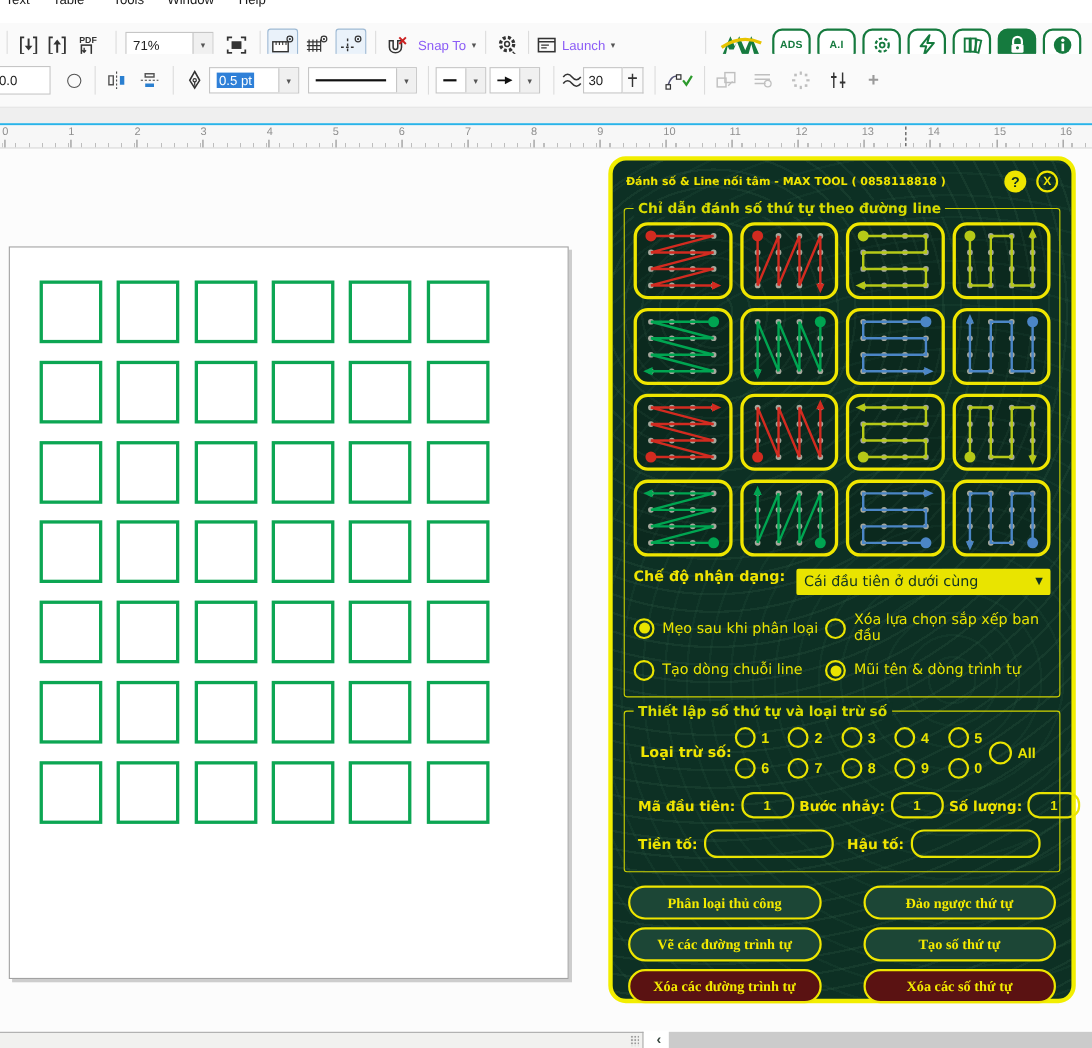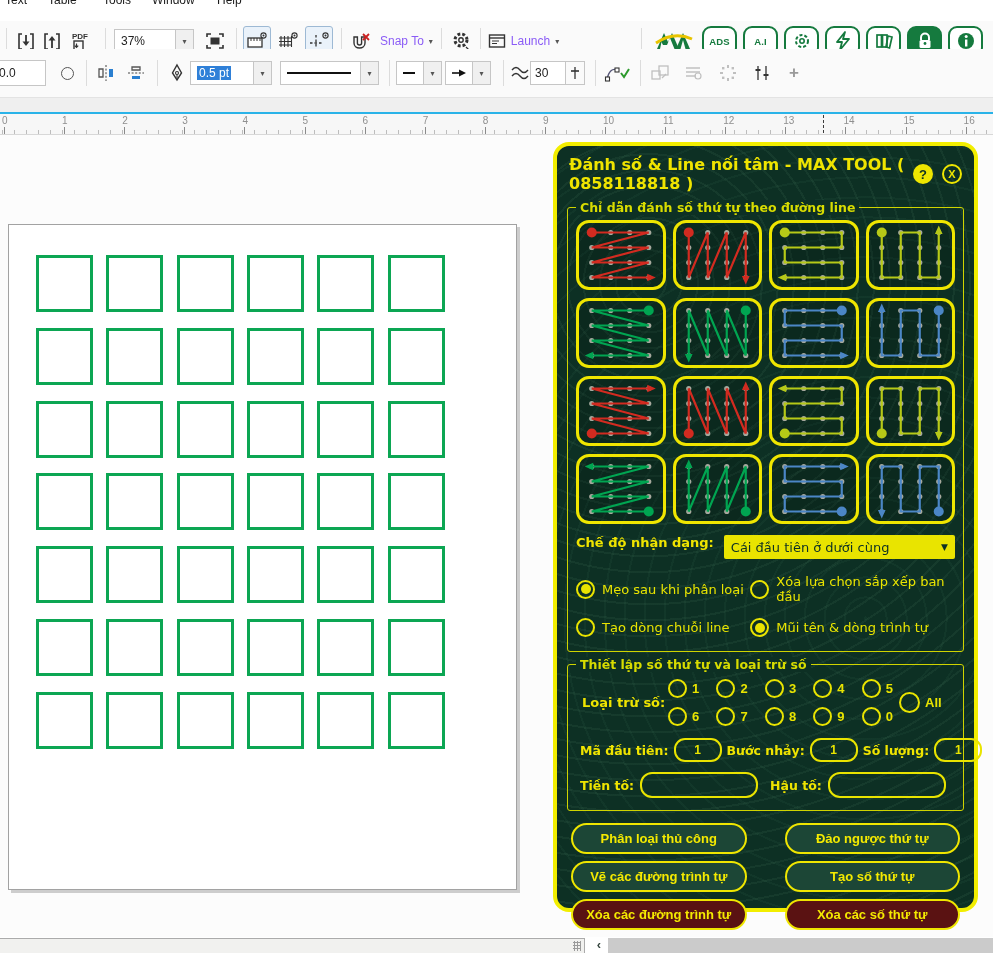--- a/index.html
+++ b/index.html
@@ -68,21 +68,21 @@
         text-align:center;font-size:13px;line-height:14px;background:#fff}
   .hscroll{position:absolute;left:608px;right:0;bottom:0;height:15px;background:#cbcbcb}
 
   
   .panel{position:absolute;left:553px;top:142px;width:417px;height:762px;z-index:40;
          background-color:#0d3024;border:4px solid #f2ee00;border-radius:16px;color:#e9e400;
          background-image:
            repeating-radial-gradient(circle at 22% 18%,rgba(80,130,100,.13) 0 2px,transparent 2px 16px),
            repeating-radial-gradient(circle at 74% 62%,rgba(60,115,88,.11) 0 2px,transparent 2px 20px)}
   .panel-header{display:flex;align-items:center;padding:9px 12px 2px}
-  .panel-title{flex:1;font-size:16px;font-weight:bold;color:#efe400;font-family:"DejaVu Sans","Liberation Sans",sans-serif}
+  .panel-title{flex:1;font-size:10px;font-weight:bold;color:#efe400;font-family:"DejaVu Sans","Liberation Sans",sans-serif}
   .help-btn{width:20px;height:20px;border-radius:50%;background:#efe600;color:#0d3024;font-weight:bold;
             font-size:13px;display:flex;align-items:center;justify-content:center;margin-right:9px;flex:none}
   .close-btn{width:20px;height:20px;border-radius:50%;border:2px solid #efe600;color:#efe600;font-weight:bold;
              font-size:11px;display:flex;align-items:center;justify-content:center;flex:none;box-sizing:border-box}
   .group{position:relative;margin:12px 10px 0;border:1px solid #cfd400;border-radius:3px;padding:12px 6px 8px}
   .group-label{position:absolute;top:-8px;left:8px;background:#0d3024;padding:0 4px;font-size:12.5px;
                font-weight:bold;color:#d8dc00;font-family:"DejaVu Sans","Liberation Sans",sans-serif}
   .pattern-grid{display:grid;grid-template-columns:repeat(4,1fr);gap:8px 7px;padding:0 2px}
   .pattern-thumb{height:64px;border:3px solid #efe600;border-radius:13px;background:rgba(0,0,0,.14);overflow:hidden}
   .pattern-thumb svg{width:100%;height:100%;display:block}
@@ -109,21 +109,21 @@
   .fpair{display:flex;align-items:center;gap:5px}
   .flabel{font-size:12.5px;font-weight:bold;color:#efe400;white-space:nowrap;
           font-family:"DejaVu Sans","Liberation Sans",sans-serif}
   .fbox{width:44px;height:20px;border:2px solid #e9e400;border-radius:11px;display:flex;align-items:center;
         justify-content:center;color:#e9e400;font-size:12px;font-weight:bold;background:transparent}
   .prefix-row{display:flex;align-items:center;gap:6px;margin:10px 2px 4px;padding:0 4px}
   .pbox{width:114px;height:22px;border:2px solid #e9e400;border-radius:12px;background:transparent}
   .btn-grid{display:grid;grid-template-columns:1fr 1fr;column-gap:38px;row-gap:7px;margin:12px 14px 0}
   .act-btn{height:31px;border-radius:16px;border:2px solid #efe600;color:#f4ea00;font-weight:bold;font-size:13px;
            display:flex;align-items:center;justify-content:center;background:#1c4636;box-sizing:border-box;
-           font-family:Liberation Sans, sans-serif;cursor:default}
+           font-family:Liberation Serif, serif;cursor:default}
   .act-btn.red{background:#5a1212}
 </style>
 </head>
 <body>
 
 <div class="menubar">
     <span style="left: 5px;">Text</span>
     <span style="left: 48px;">Table</span>
     <span style="left: 103px;">Tools</span>
     <span style="left: 152px;">Window</span>
@@ -148,21 +148,21 @@
   </div>
   <div class="tbtn" style="width:30px">
     <svg width="24" height="22" viewBox="0 0 24 22">
         <text x="4" y="9" font-size="8" font-weight="bold" fill="#333" font-family="Liberation Sans">PDF</text>
         <rect x="6" y="11" width="9" height="9" fill="none" stroke="#333" stroke-width="1.4"></rect>
         <path d="M8.5 13.5v4M6.8 15.7l1.7 1.8 1.7-1.8" fill="none" stroke="#333" stroke-width="1.2"></path>
       </svg>
   </div>
   <div class="vsep" style="margin-left:10px"></div>
   <div class="combo" style="width:78px;margin-left:2px">
-    <span class="ctext" style="flex:1">37%</span>
+    <span class="ctext" style="flex:1">71%</span>
     <span class="abtn">▾</span>
   </div>
   <div class="tbtn" style="margin-left:8px">
     <svg width="22" height="20" viewBox="0 0 22 20">
         <path d="M3 6V3h4M15 3h4v3M19 14v3h-4M7 17H3v-3" fill="none" stroke="#333" stroke-width="1.6"></path>
         <rect x="6.5" y="6.5" width="9" height="7" fill="#333"></rect>
       </svg>
   </div>
   <div class="vsep" style="margin-left:8px"></div>
   <div class="tbtn active">

